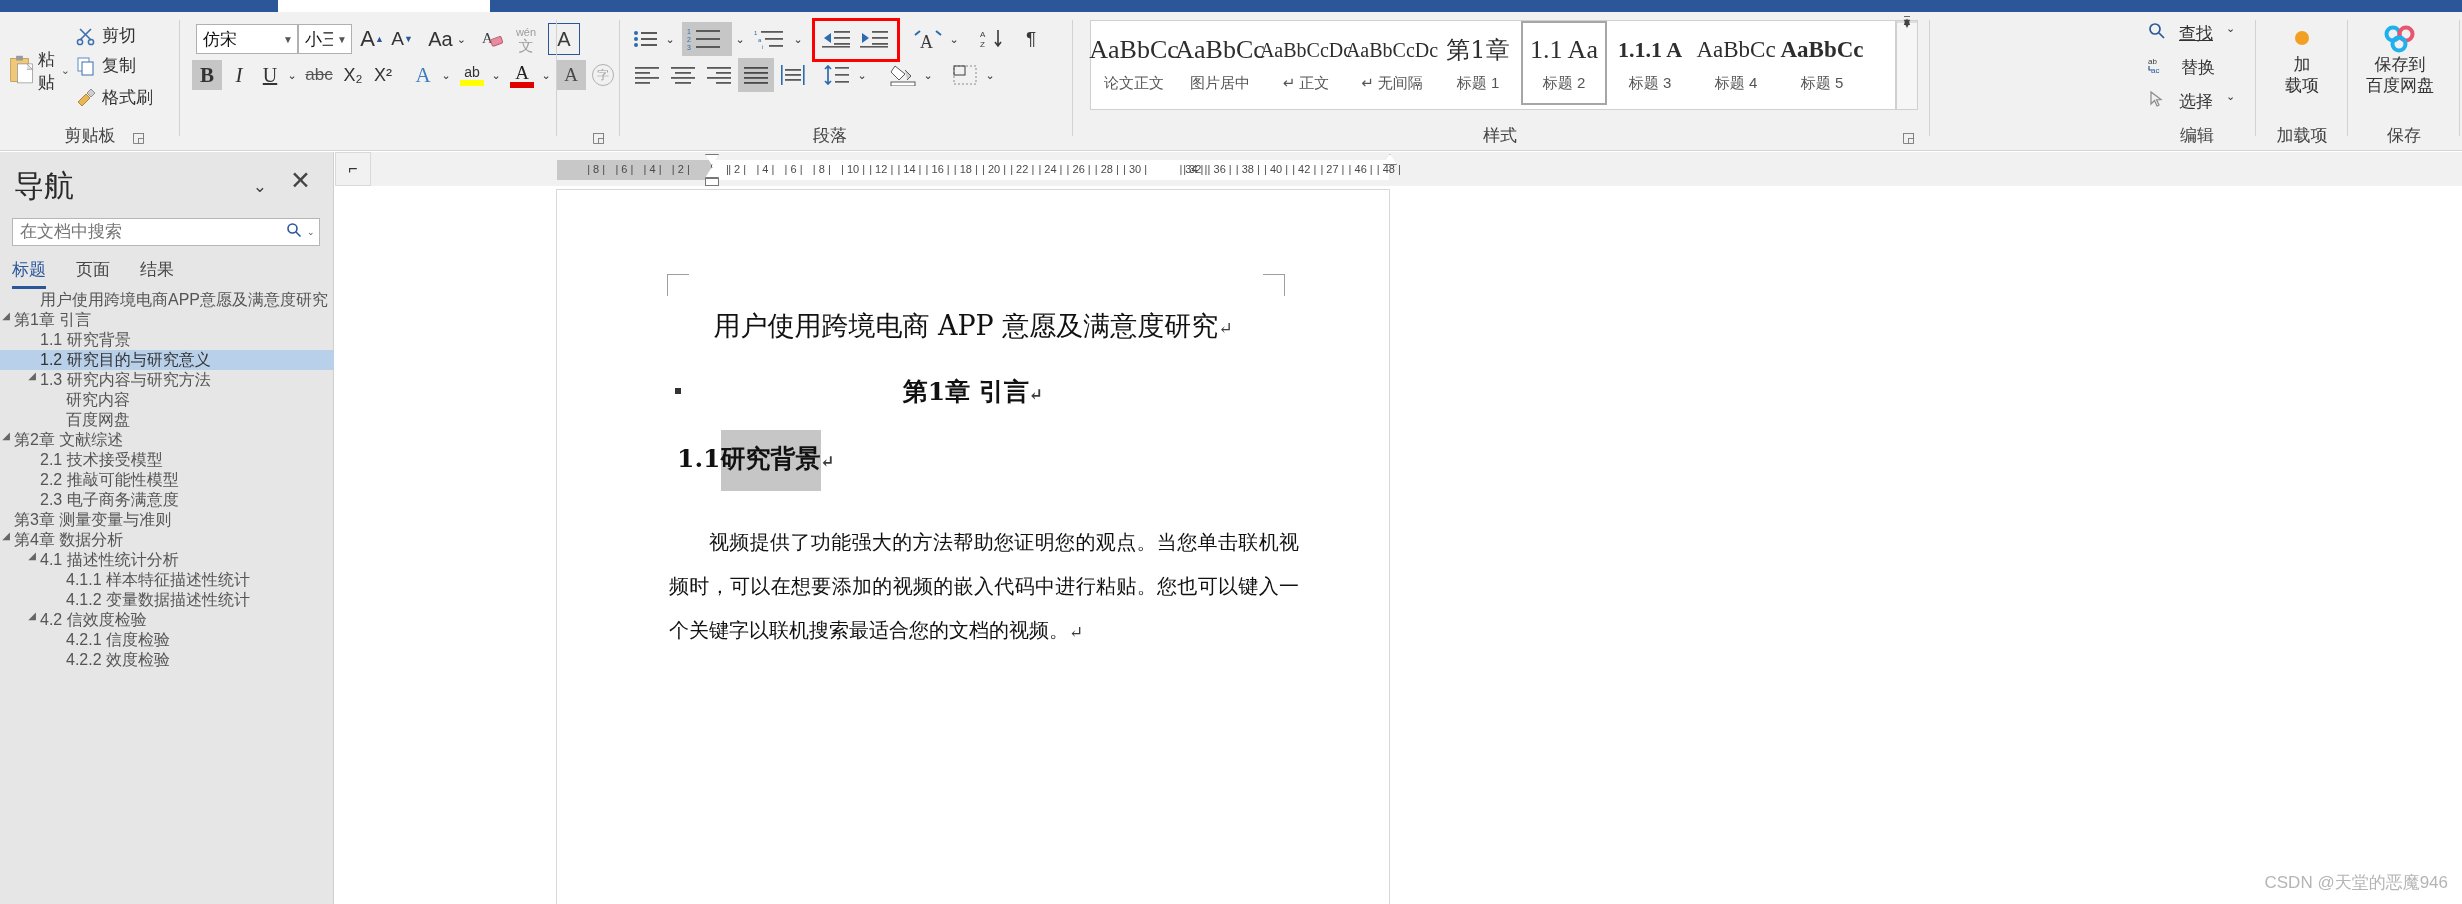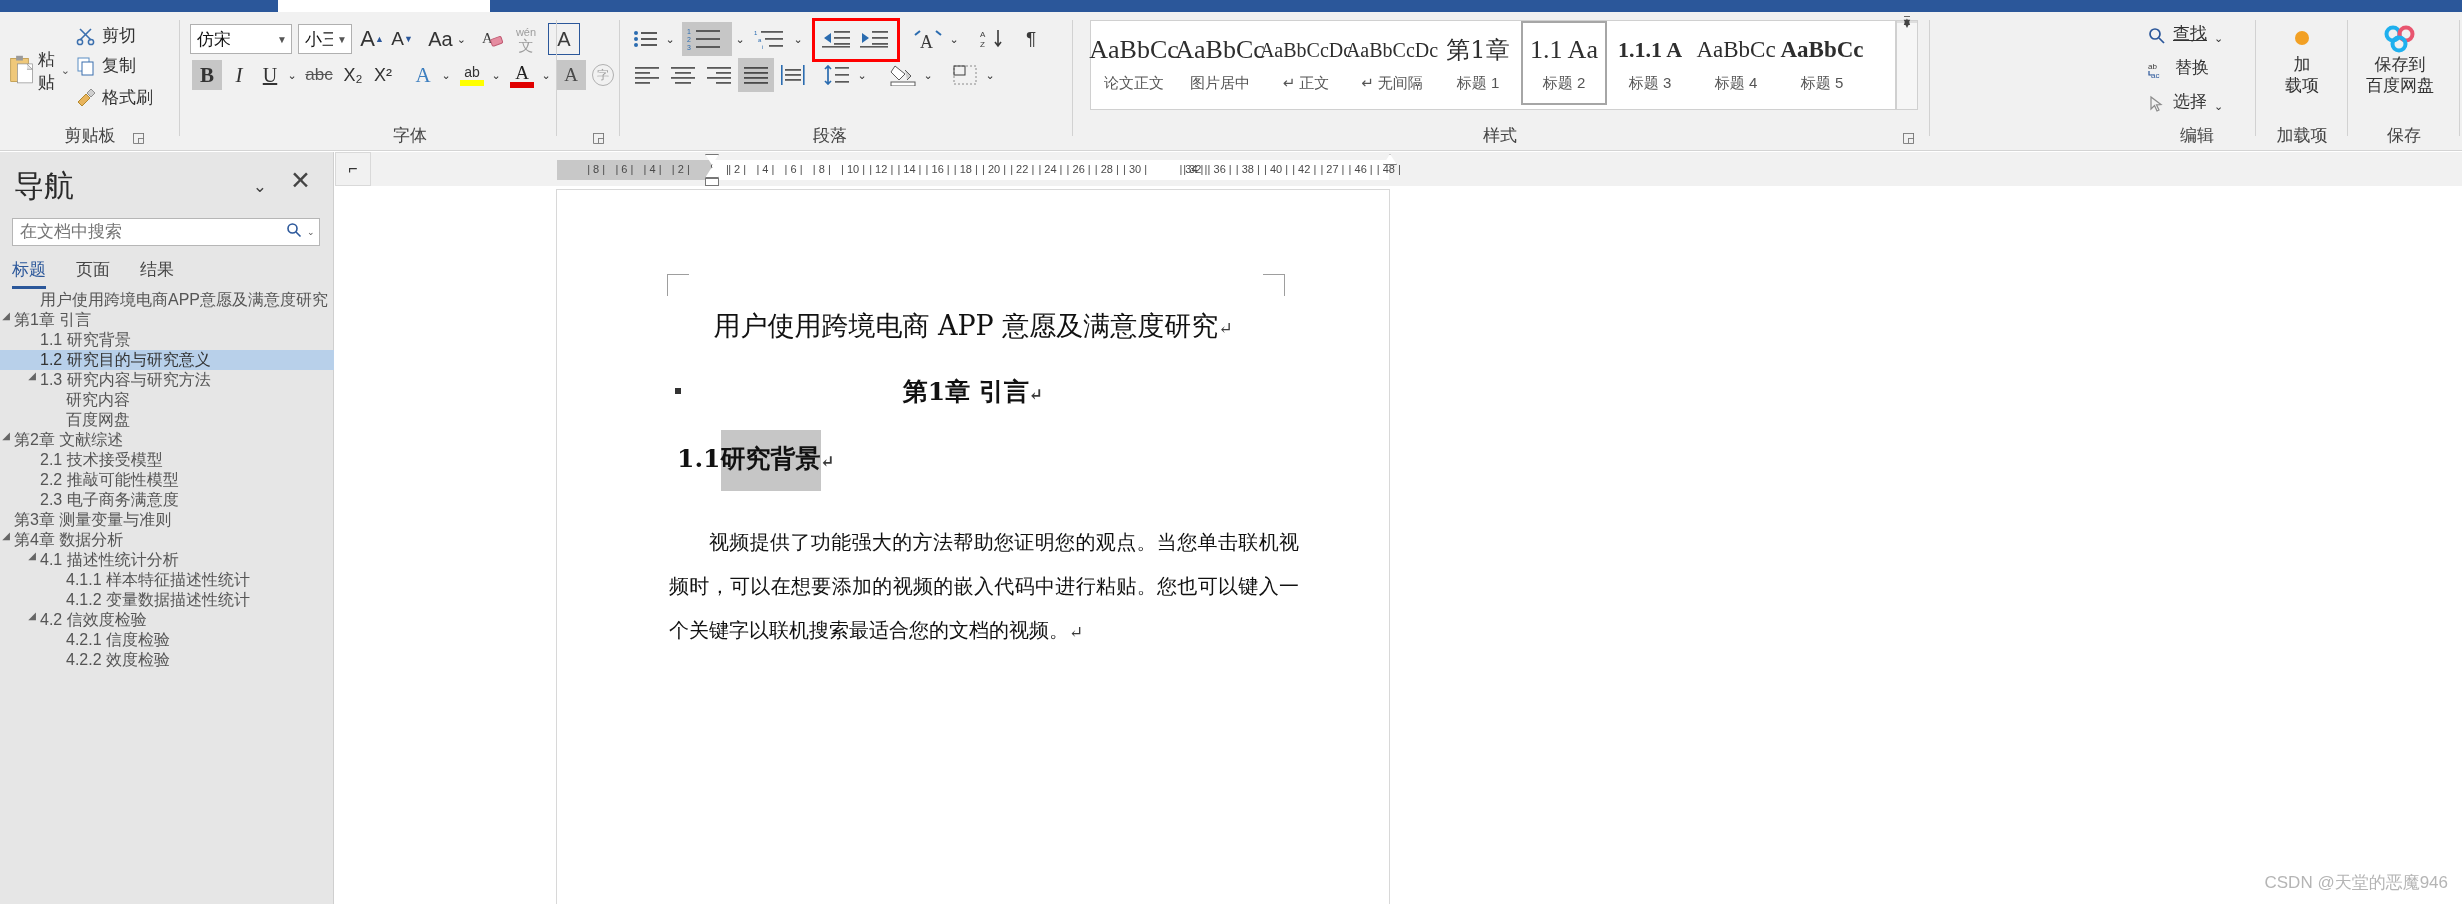--- a/index.html
+++ b/index.html
@@ -48,21 +48,21 @@
   .sty.active { border:2px solid #a6a6a6; background:#fff; }
   .sty .samp { font-family:"Liberation Serif", serif; color:#2e2e2e; white-space:nowrap; overflow:hidden;
                font-size:26px; line-height:32px; }
   .sty .nm { font-size:15px; color:#555; margin-top:8px; white-space:nowrap; }
   .gal-scroll { position:absolute; width:22px; background:#f6f6f6; border:1px solid #d0d0d0; }
   .gal-scroll div { height:1px; }
   .gs-btn { width:20px; height:26px; display:flex; align-items:center; justify-content:center;
             font-size:11px; color:#444; border-bottom:1px solid #dedede; }
 
   
-  .ed-item { position:absolute; display:flex; align-items:flex-end; gap:7px; font-size:17px; color:#333; }
+  .ed-item { position:absolute; display:flex; align-items:flex-start; gap:13px; font-size:17px; color:#333; }
   .big-btn { position:absolute; display:flex; flex-direction:column; align-items:center; width:72px; }
   .big-btn .lbl { font-size:17px; color:#333; text-align:center; line-height:21px; }
 
   
   .redbox { position:absolute; border:3px solid #ff0000; }
 
   
   .navpane { position:absolute; left:0; top:152px; width:334px; height:752px;
              background:#e6e6e6; border-right:1px solid #cfcfcf; }
   .nav-title { position:absolute; left:14px; top:14px; font-size:30px; color:#2a2a2a; }
@@ -163,21 +163,21 @@
         </svg>
         <span>格式刷</span>
       </div>
 
       <div class="group-label">剪贴板</div>
       <div class="dialog-launcher" style="left:132px;">◲</div>
       <div class="group-sep" style="left:179px;"></div>
     </div>
 
     <div class="group" style="left:180px;width:256px;">
-      <div class="combo" style="left:10px;top:12px;width:102px;height:30px;">
+      <div class="combo" style="left:16px;top:12px;width:102px;height:30px;">
         <span class="val">仿宋</span>
         <span class="arw">▼</span>
       </div>
       <div class="combo" style="left:118px;top:12px;width:54px;height:30px;">
         <span class="val">小三</span>
         <span class="arw">▼</span>
       </div>
       <div class="btn" style="left:178px;top:12px;width:28px;height:30px;font-size:22px;">A<sup style="font-size:9px;color:#2b579a;">▲</sup></div>
       <div class="btn" style="left:208px;top:12px;width:28px;height:30px;font-size:19px;">A<sup style="font-size:9px;color:#2b579a;">▼</sup></div>
       <div class="btn" style="left:244px;top:12px;width:46px;height:30px;font-size:20px;">
@@ -231,21 +231,20 @@
         <span style="display:block;width:24px;height:6px;background:#e00000;"></span>
       </div>
       <div class="btn" style="left:358px;top:48px;width:16px;height:30px;font-size:11px;">⌄</div>
       <div class="btn sel" style="left:376px;top:48px;width:30px;height:30px;font-size:19px;color:#4a4a4a;font-family:'Liberation Serif',serif;">
         <span>A</span>
         </div>
       <div class="btn" style="left:408px;top:48px;width:30px;height:30px;">
         <span style="border:1px solid #b0b0b0;border-radius:50%;width:22px;height:22px;display:flex;align-items:center;justify-content:center;font-size:12px;color:#9b9b9b;">字</span>
         </div>
 
-      <div class="group-label" style="width:480px;left:-10px;">字体</div>
       <div class="dialog-launcher" style="left:412px;">◲</div>
       <div class="group-sep" style="left:439px;"></div>
     </div>
 
     <div class="group" style="left:620px;width:420px;">
       <div class="btn" style="left:10px;top:12px;width:32px;height:30px;">
         <svg width="26" height="20" viewBox="0 0 26 20">
           <circle cx="3" cy="4" r="2" fill="#2b6cb0"></circle>
             <rect x="8" y="3" width="16" height="2" fill="#5a5a5a"></rect>
           <circle cx="3" cy="10" r="2" fill="#2b6cb0"></circle>

